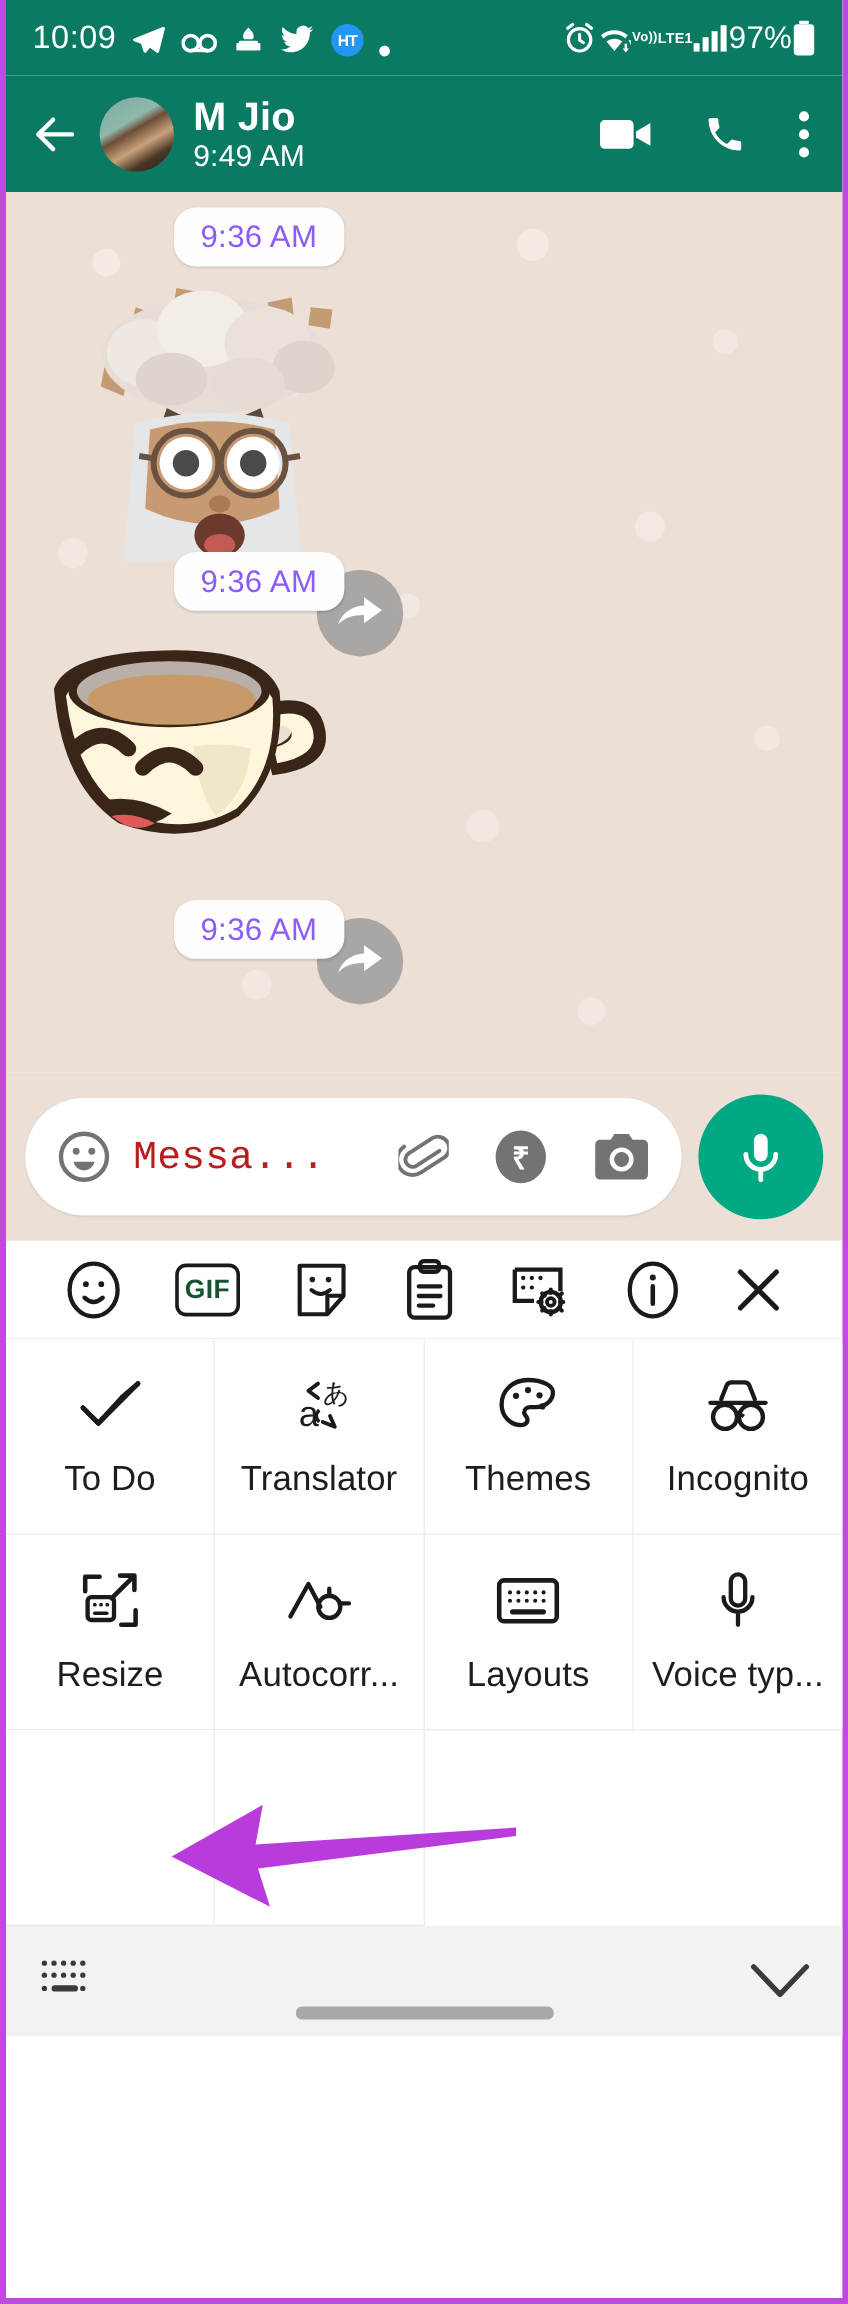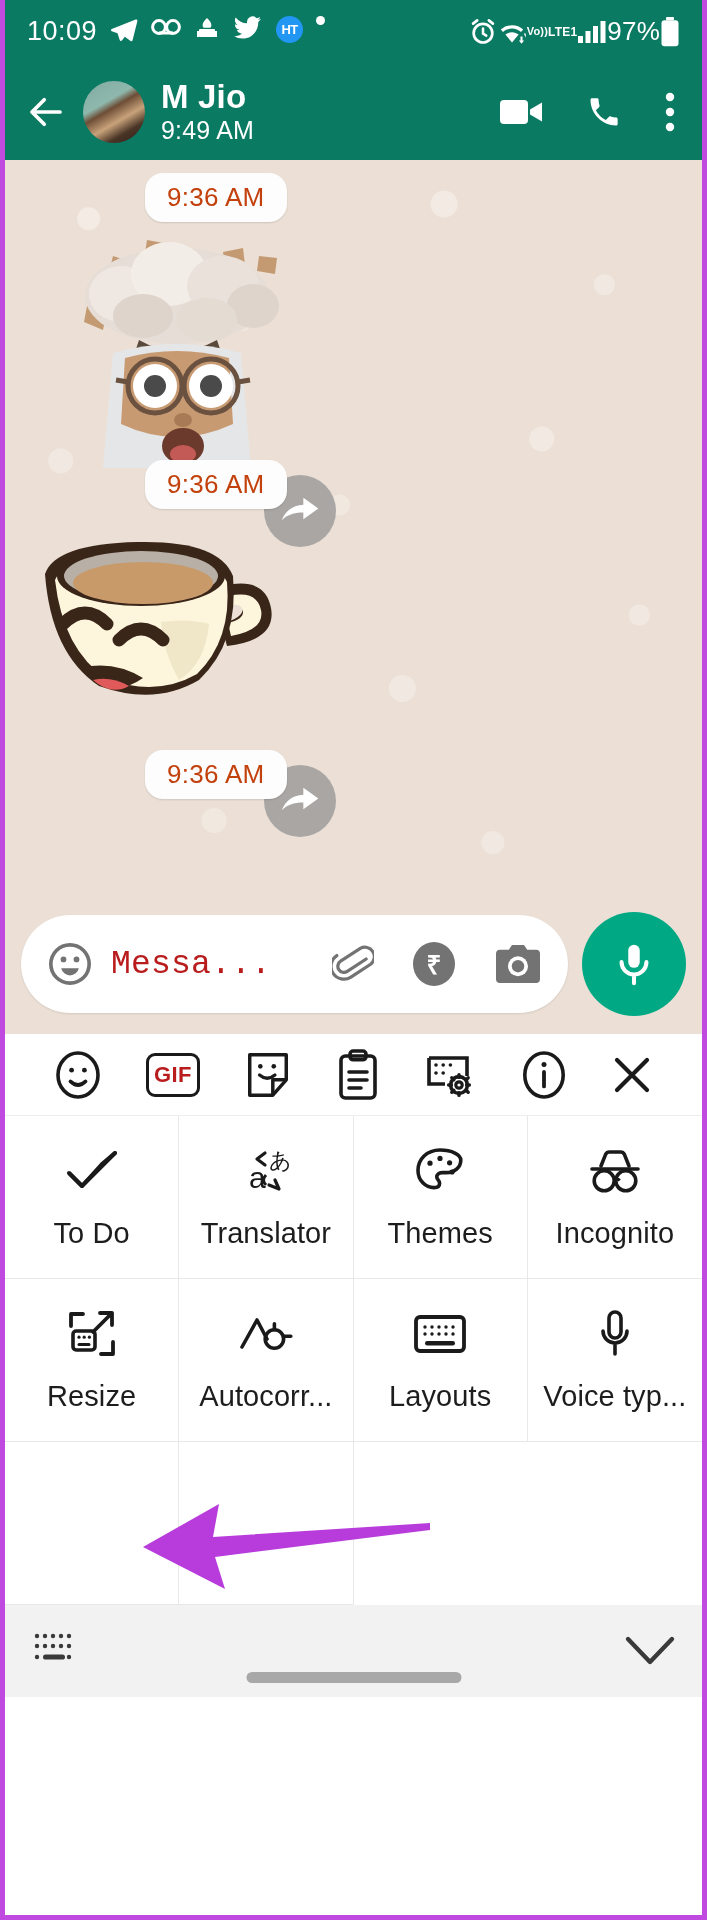--- a/index.html
+++ b/index.html
@@ -14,21 +14,21 @@
     border-bottom:5px solid #c04ae0;
     background:#fff; overflow:hidden;
   }
 
   
   .statusbar {
     height:63px; background:#0b7a63; color:#fff;
     display:flex; align-items:center; padding:0 22px;
     font-size:25px; letter-spacing:0.2px;
   }
-  .sb-left { display:flex; align-items:flex-start; gap:13px; }
+  .sb-left { display:flex; align-items:flex-end; gap:13px; }
   .sb-clock { font-size:27px; font-weight:400; letter-spacing:0.5px; }
   .sb-right { margin-left:auto; display:flex; align-items:center; gap:0; }
   .sb-ico { display:inline-flex; align-items:center; justify-content:center; }
   .sb-ico svg { display:block; }
   .volte { font-size:11px; line-height:1.0; text-align:center; font-weight:700; }
   .volte .a { display:block; font-size:11px; }
   .volte .b { display:block; font-size:12px; }
   .sb-pct { font-size:26px; font-weight:400; }
   .ht-badge {
     width:27px; height:27px; border-radius:50%; background:#2196f3;
@@ -71,21 +71,21 @@
       radial-gradient(circle at 77% 38%, rgba(255,255,255,.65) 0 12px, transparent 13px),
       radial-gradient(circle at 20% 66%, rgba(255,255,255,.6) 0 11px, transparent 12px),
       radial-gradient(circle at 57% 72%, rgba(255,255,255,.6) 0 13px, transparent 14px),
       radial-gradient(circle at 91% 62%, rgba(255,255,255,.6) 0 10px, transparent 11px),
       radial-gradient(circle at 30% 90%, rgba(255,255,255,.55) 0 12px, transparent 13px),
       radial-gradient(circle at 70% 93%, rgba(255,255,255,.6) 0 11px, transparent 12px);
     background-size:100% 100%;
   }
   .timepill {
     position:absolute; background:#fdfdfd; border-radius:18px;
-    padding:9px 22px; font-size:26px; color:#c2410c;
+    padding:9px 22px; font-size:26px; color:#8b5cf6;
     box-shadow:0 1px 2px rgba(0,0,0,.12); letter-spacing:0.3px;
   }
   .fwd-btn {
     position:absolute; width:72px; height:72px; border-radius:50%;
     background:rgba(150,150,150,.78); display:flex;
     align-items:center; justify-content:center; cursor:pointer;
   }
   .sticker { position:absolute; }
 
   
@@ -110,21 +110,21 @@
   .kb { background:#ffffff; }
   .kb-toolbar {
     height:82px; display:flex; align-items:center;
     justify-content:space-around; padding:0 26px;
     border-bottom:1px solid #eee;
   }
   .kb-toolbar .tb { cursor:pointer; display:flex; align-items:center; justify-content:center; }
   .gif-box {
     width:54px; height:44px; border:3px solid #1a1a1a; border-radius:9px;
     display:flex; align-items:center; justify-content:center;
-    font-size:22px; font-weight:700; color:#b91c1c; letter-spacing:0.4px;
+    font-size:22px; font-weight:700; color:#14532d; letter-spacing:0.4px;
   }
 
   .grid { display:grid; grid-template-columns:repeat(4,1fr); }
   .cell {
     height:163px; display:flex; flex-direction:column;
     align-items:center; justify-content:center; gap:20px;
     border-right:1px solid #e8e8e8; border-bottom:1px solid #e8e8e8;
     cursor:pointer; background:#fff;
   }
   .cell.blank { cursor:default; border-right:1px solid #e8e8e8; }

